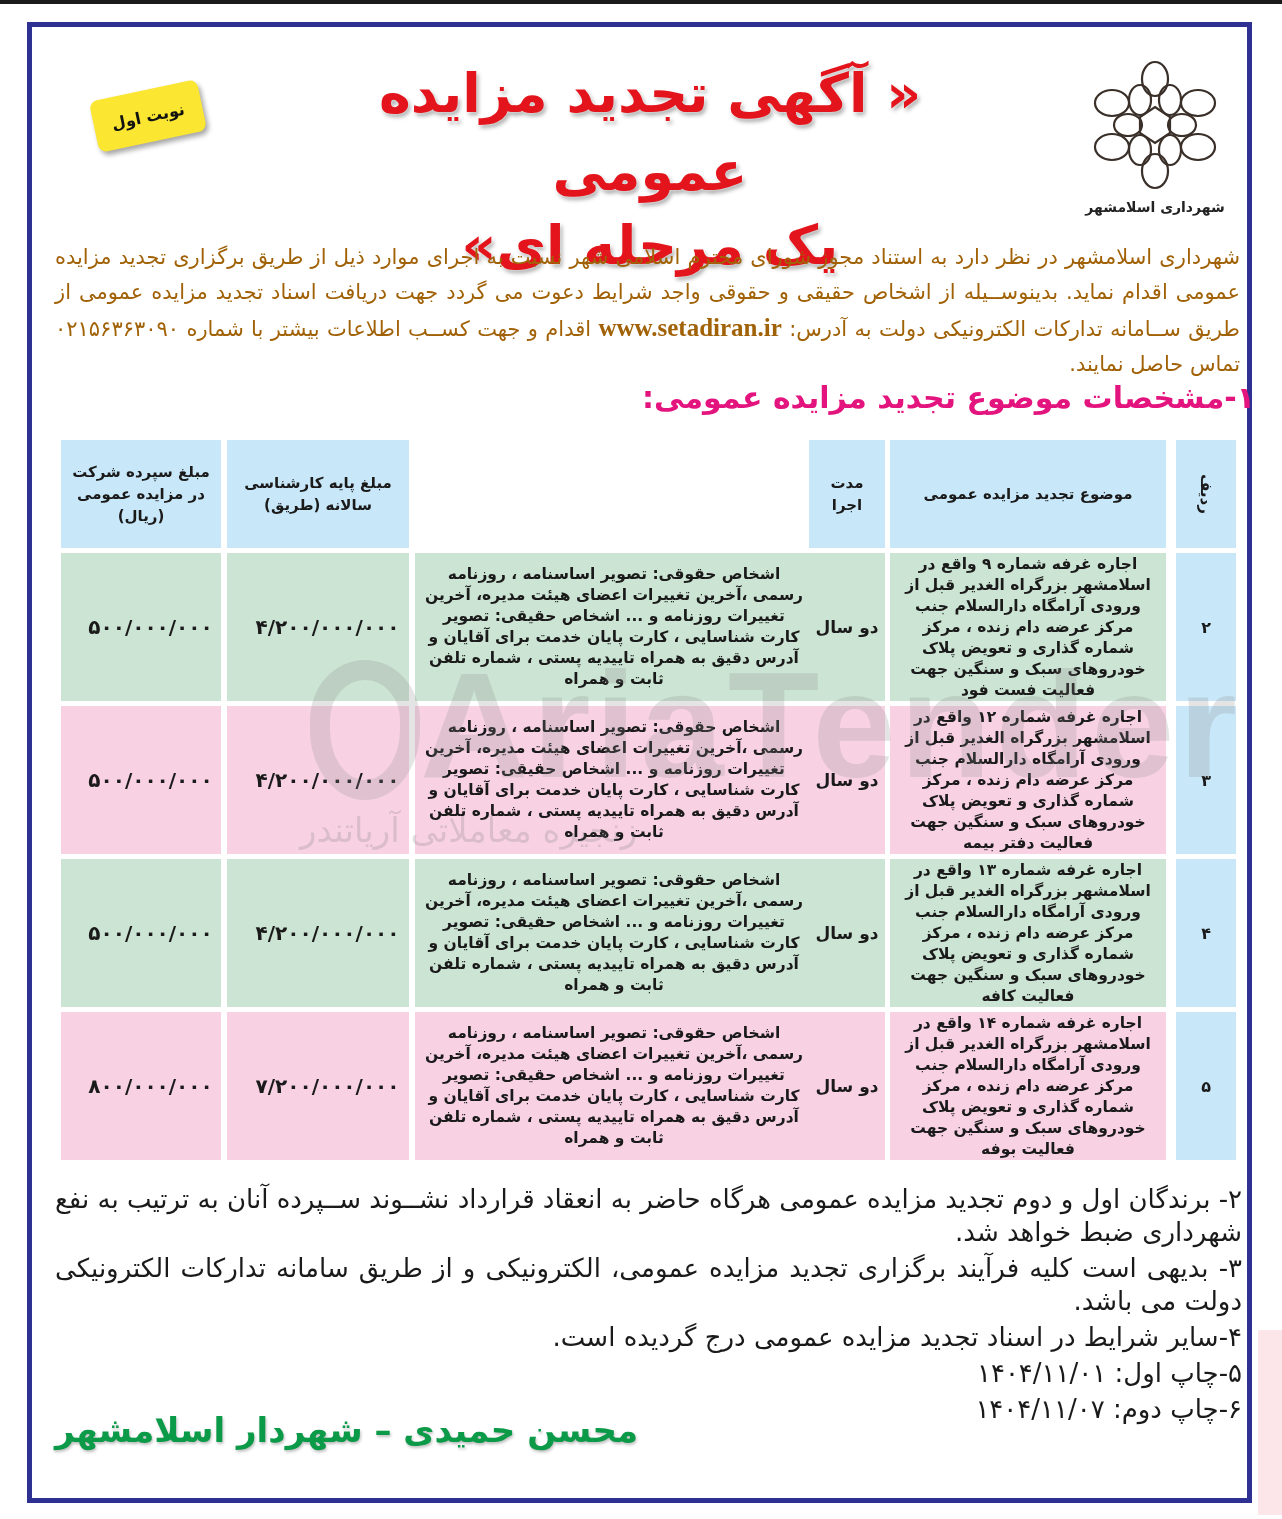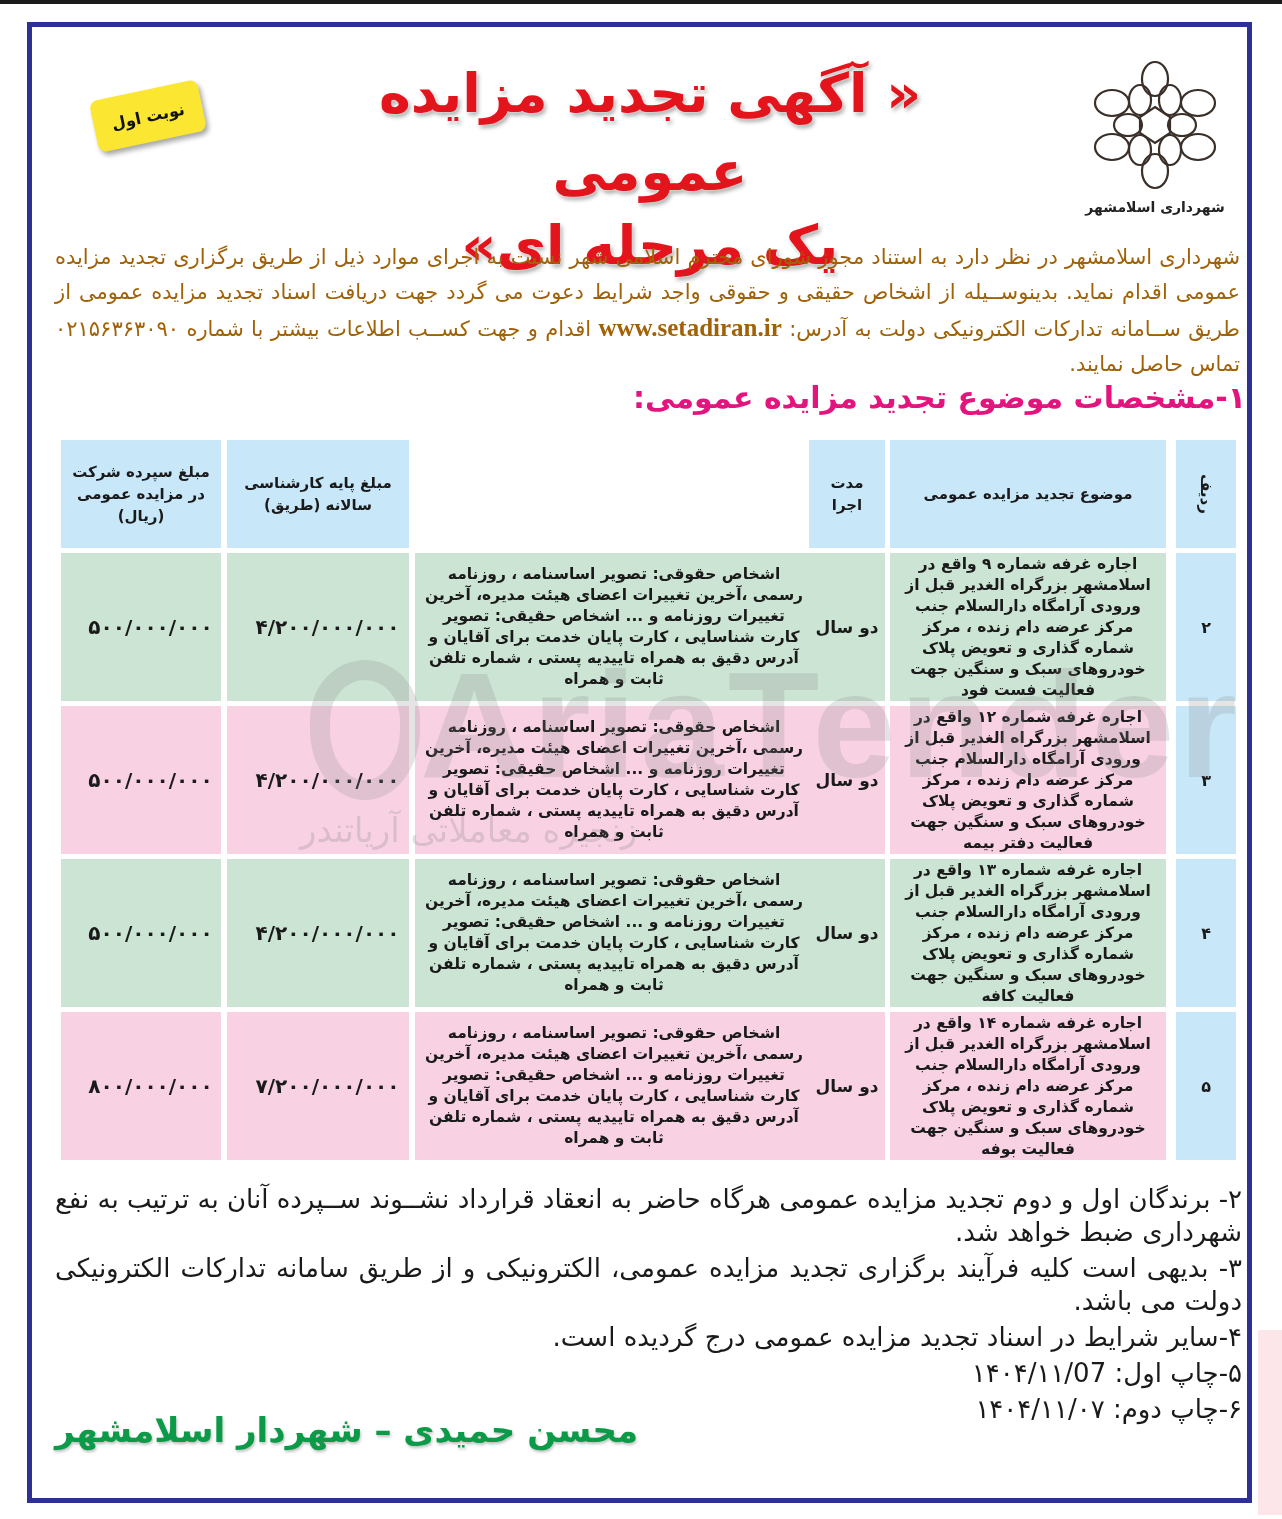--- a/index.html
+++ b/index.html
@@ -42,21 +42,21 @@
     font-weight: bold; font-size: 16px; color: #111;
   }
 
   
   .intro {
     position: absolute; left: 55px; top: 240px; width: 1185px;
     font-size: 21px; line-height: 35px; text-align: justify; text-align-last: right; color: #a16207;
   }
   .intro .url { font-family: "Liberation Serif", serif; font-weight: bold; font-size: 25px; direction: ltr; unicode-bidi: isolate; }
   .section-title {
-    position: absolute; right: 36px; top: 380px; font-size: 30px; font-weight: bold; color: #e4147f; white-space: nowrap;
+    position: absolute; right: 27px; top: 380px; font-size: 30px; font-weight: bold; color: #e4147f; white-space: nowrap;
   }
 
   
   .tbl { position: absolute; left: 60px; top: 438px; width: 1178px; z-index: 0; }
   .tbl-row { position: absolute; left: 0; width: 1178px; }
   .cell {
     position: absolute; top: 0; bottom: 0; box-sizing: border-box;
     display: flex; align-items: center; justify-content: center; text-align: center;
     font-weight: bold; color: #1a1a1a; padding: 2px 6px;
   }
@@ -177,17 +177,17 @@
 <div class="watermark">
   <div class="wm-shield"></div>
   <div class="wm-text">AriaTender</div>
   <div class="wm-sub">زنجیره معاملاتی آریاتندر</div>
 </div>
 
 <div class="conds">
   <p>۲- برندگان اول و دوم  تجدید مزایده عمومی هرگاه حاضر به انعقاد قرارداد نشــوند ســپرده آنان به ترتیب به نفع شهرداری ضبط خواهد شد.</p>
   <p>۳- بدیهی است کلیه فرآیند برگزاری تجدید مزایده عمومی، الکترونیکی و از طریق سامانه تدارکات الکترونیکی دولت می باشد.</p>
   <p>۴-سایر شرایط در اسناد تجدید مزایده عمومی درج گردیده است.</p>
-  <p>۵-چاپ اول: ۱۴۰۴/۱۱/07</p>
+  <p>۵-چاپ اول: ۱۴۰۴/۱۱/۰۱</p>
   <p>۶-چاپ دوم: ۱۴۰۴/۱۱/۰۷</p>
 </div>
 
 <div class="signature">محسن حمیدی – شهردار اسلامشهر</div>
 
 </body></html>

